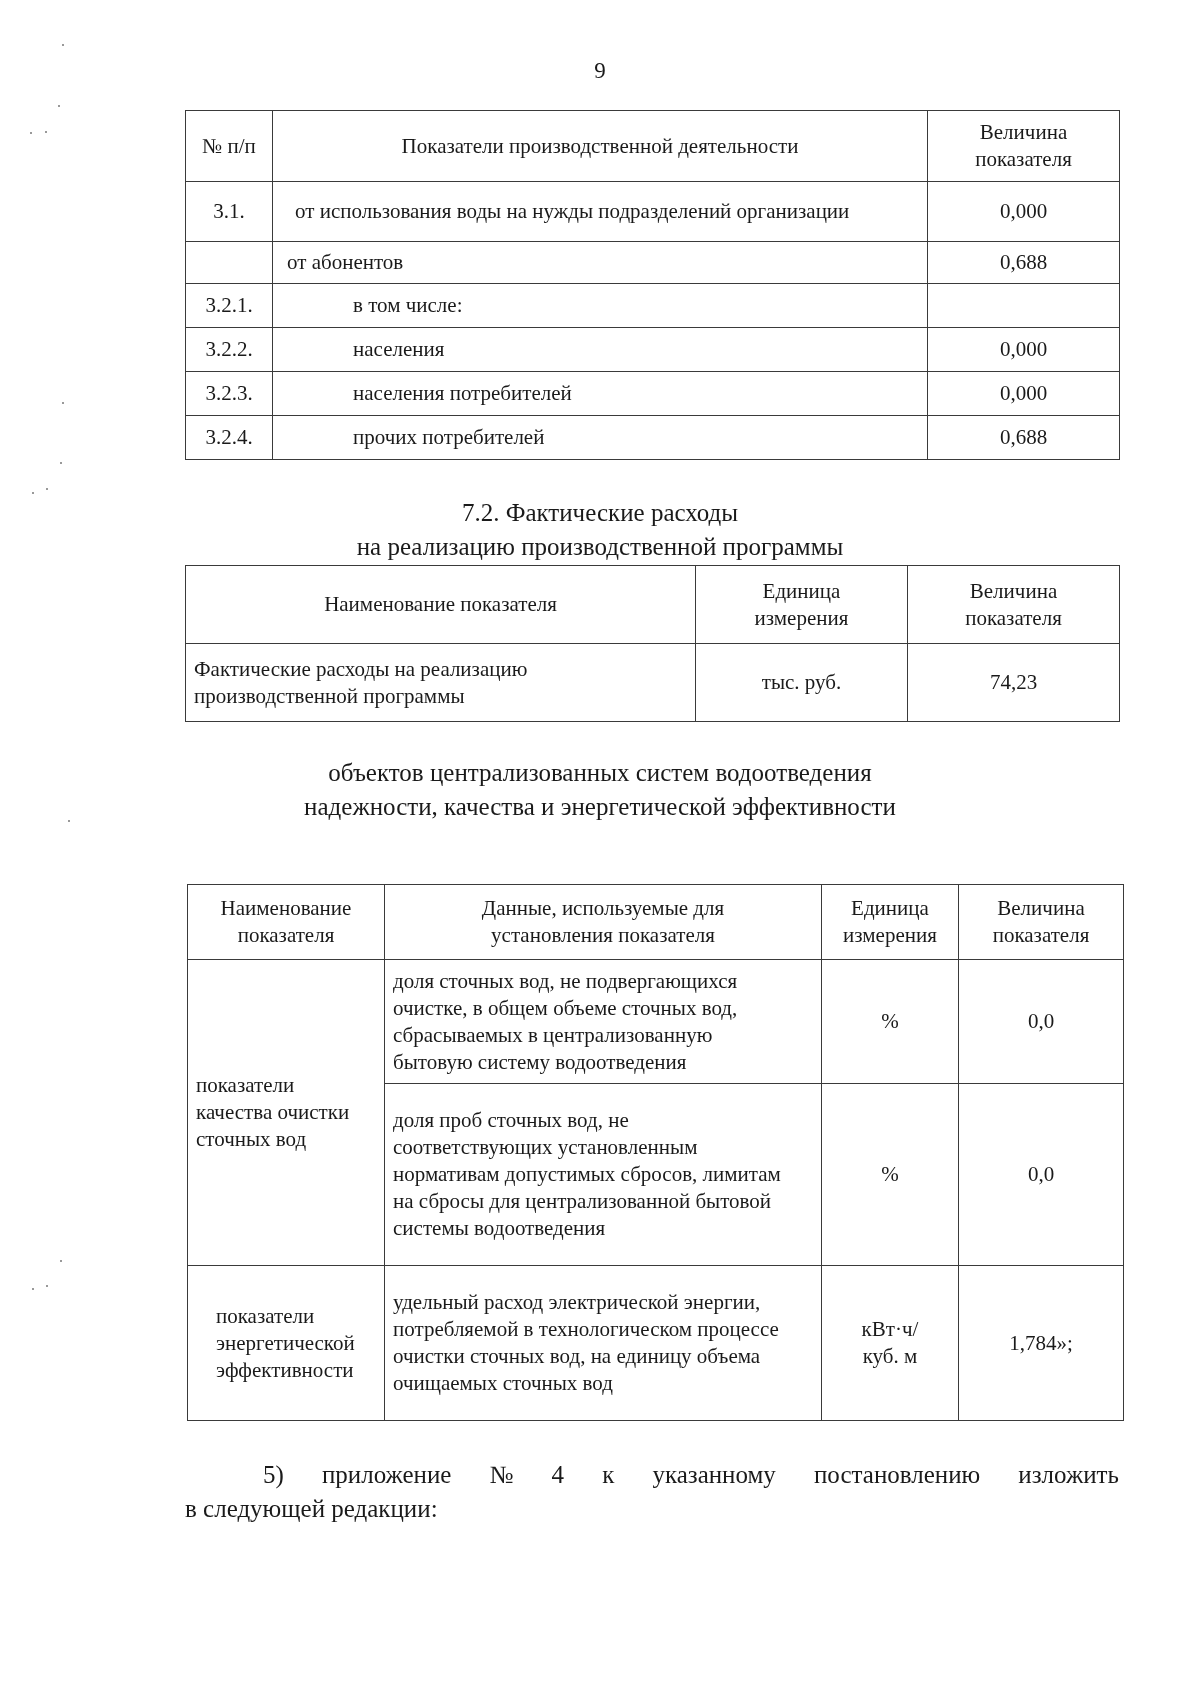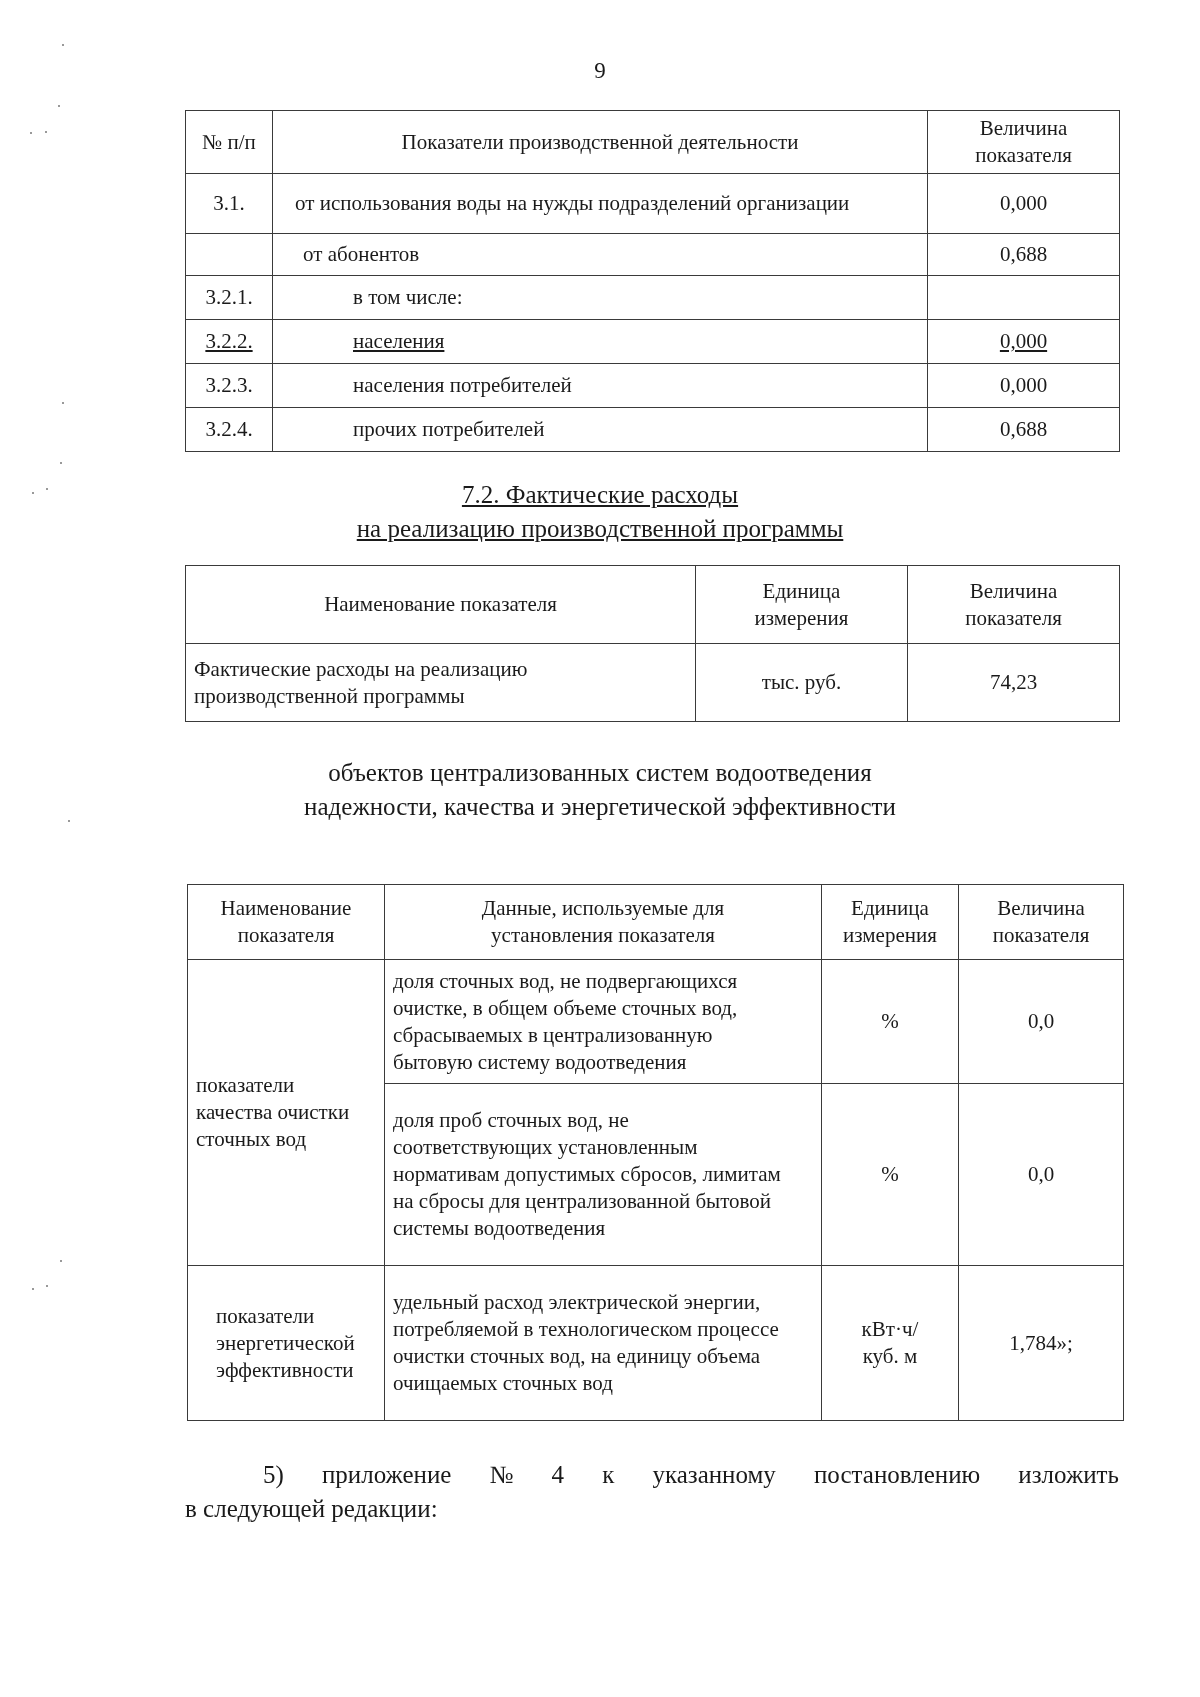--- a/index.html
+++ b/index.html
@@ -16,59 +16,59 @@
   .para .first { display:flex; justify-content:space-between; padding-left:78px; }
   .speck { position:absolute; width:2px; height:2px; background:#777; border-radius:1px; }
 </style>
 </head>
 <body>
 
 <div class="page-num">9</div>
 
 <table style="top:110px; left:185px; width:935px;">
   <tbody>
-      <tr style="height:63px;">
+      <tr style="height:71px;">
     <td class="c" style="width:70px;">№ п/п</td>
     <td class="c">Показатели производственной деятельности</td>
     <td class="c" style="width:175px;"><span style="display:inline-block;width:120px;">Величина показателя</span></td>
   </tr>
   <tr style="height:60px;">
     <td class="c">3.1.</td>
     <td class="l" style="padding-left:22px;">от использования воды на нужды подразделений организации</td>
     <td class="c">0,000</td>
   </tr>
   <tr style="height:42px;">
     <td class="c"></td>
-    <td class="l" style="padding-left:30px;">от абонентов</td>
+    <td class="l" style="padding-left:14px;">от абонентов</td>
     <td class="c">0,688</td>
   </tr>
   <tr style="height:44px;">
     <td class="c">3.2.1.</td>
     <td class="l ind">в том числе:</td>
     <td class="c"></td>
   </tr>
-  <tr style="height:44px;text-decoration:underline;">
+  <tr style="height:44px;">
     <td class="c">3.2.2.</td>
     <td class="l ind">населения</td>
     <td class="c">0,000</td>
   </tr>
   <tr style="height:44px;">
     <td class="c">3.2.3.</td>
     <td class="l ind">населения потребителей</td>
     <td class="c">0,000</td>
   </tr>
   <tr style="height:44px;">
     <td class="c">3.2.4.</td>
     <td class="l ind">прочих потребителей</td>
     <td class="c">0,688</td>
   </tr>
 </tbody>
   </table>
 
-<div class="heading" style="top:478px;text-decoration:underline;">
+<div class="heading" style="top:496px;">
   <div>7.2. Фактические расходы</div>
   <div>на реализацию производственной программы</div>
 </div>
 
 <table style="top:565px; left:185px; width:935px;">
   <tbody>
       <tr style="height:78px;">
     <td class="c">Наименование показателя</td>
     <td class="c" style="width:195px;"><span style="display:inline-block;width:120px;">Единица измерения</span></td>
     <td class="c" style="width:195px;"><span style="display:inline-block;width:120px;">Величина показателя</span></td>

